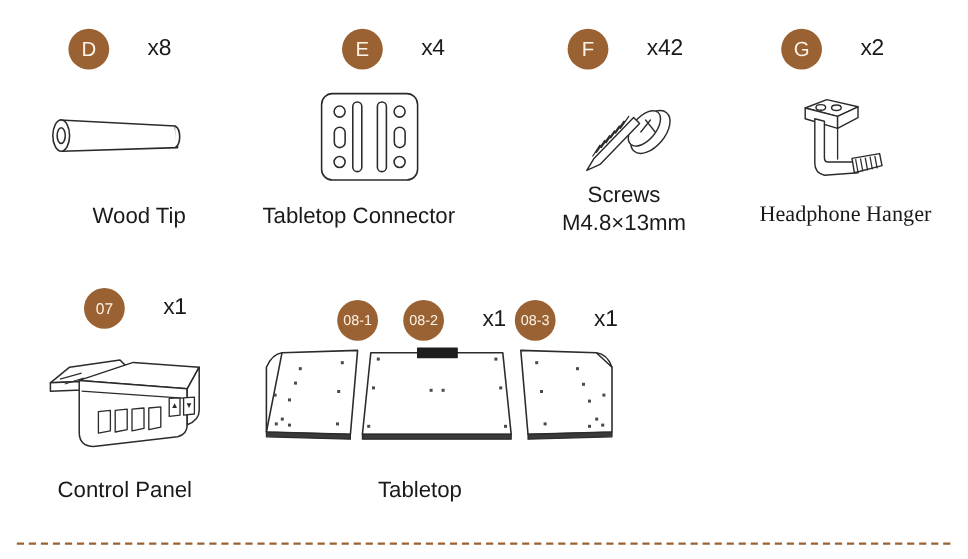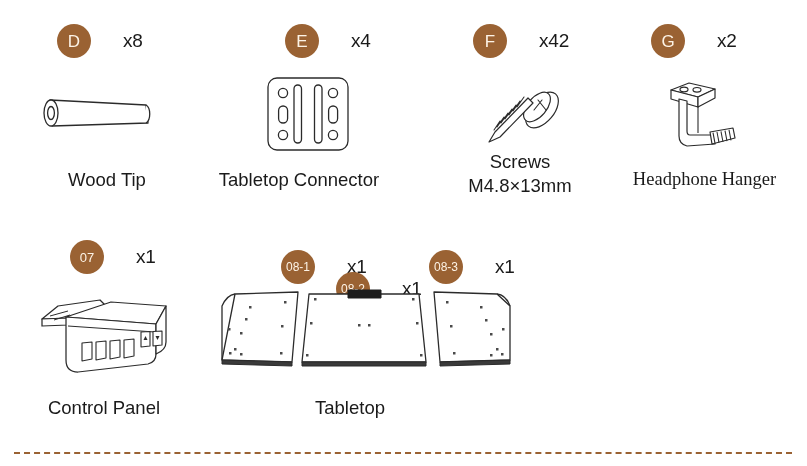--- a/index.html
+++ b/index.html
@@ -92,21 +92,21 @@
     <div class="art" style="left:38px; top:92px;">
       <svg width="120" height="42" viewBox="0 0 120 42">
         <g fill="#ffffff" stroke="#2b2b2b" stroke-width="1.3" stroke-linejoin="round">
           <path d="M12 8 L108 13 L110 31 L14 34 Z"></path>
           <ellipse cx="13" cy="21" rx="7" ry="13"></ellipse>
           <ellipse cx="13" cy="21" rx="3.4" ry="6.5"></ellipse>
           <path d="M108 13 a5.5 9.5 0 0 1 0 18"></path>
         </g>
       </svg>
     </div>
-    <div class="caption" style="left:12px; top:168px; width:190px;">Wood Tip</div>
+    <div class="caption" style="left:1px; top:168px; width:190px;padding-left:20px;">Wood Tip</div>
   </div>
 
   <div class="part">
     <div class="badge-row" style="left:285px; top:24px;">
       <span class="badge">E</span>
       <span class="qty">x4</span>
     </div>
     <div class="art" style="left:266px; top:76px;">
       <svg width="84" height="76" viewBox="0 0 84 76">
         <g fill="#ffffff" stroke="#2b2b2b" stroke-width="1.3">
@@ -252,21 +252,21 @@
           <rect x="22" y="65" width="2.5" height="2.5"></rect>
           <rect x="66" y="13" width="2.5" height="2.5"></rect>
           <rect x="63" y="37" width="2.5" height="2.5"></rect>
           <rect x="62" y="64" width="2.5" height="2.5"></rect>
         </g>
       </svg>
     </div>
   </div>
 
   <div class="part">
-    <div class="badge-row" style="left:336px; top:250px;margin-top:22px;">
+    <div class="badge-row" style="left:336px; top:250px;">
       <span class="badge small" style="font-size:12px;">08-2</span>
       <span class="qty">x1</span>
     </div>
     <div class="art" style="left:300px; top:288px;">
       <svg width="128" height="84" viewBox="0 0 128 84">
         <g stroke="#2b2b2b" stroke-width="1.3" stroke-linejoin="round">
           <path d="M9 6 L119 6 L126 74 L2 74 Z" fill="#ffffff"></path>
           <path d="M2 74 L126 74 L126 78 L2 78 Z" fill="#3a3a3a" stroke-width="1"></path>
           <rect x="48" y="2" width="33" height="8" fill="#1e1e1e" stroke="#1e1e1e" stroke-width="1"></rect>
         </g>

